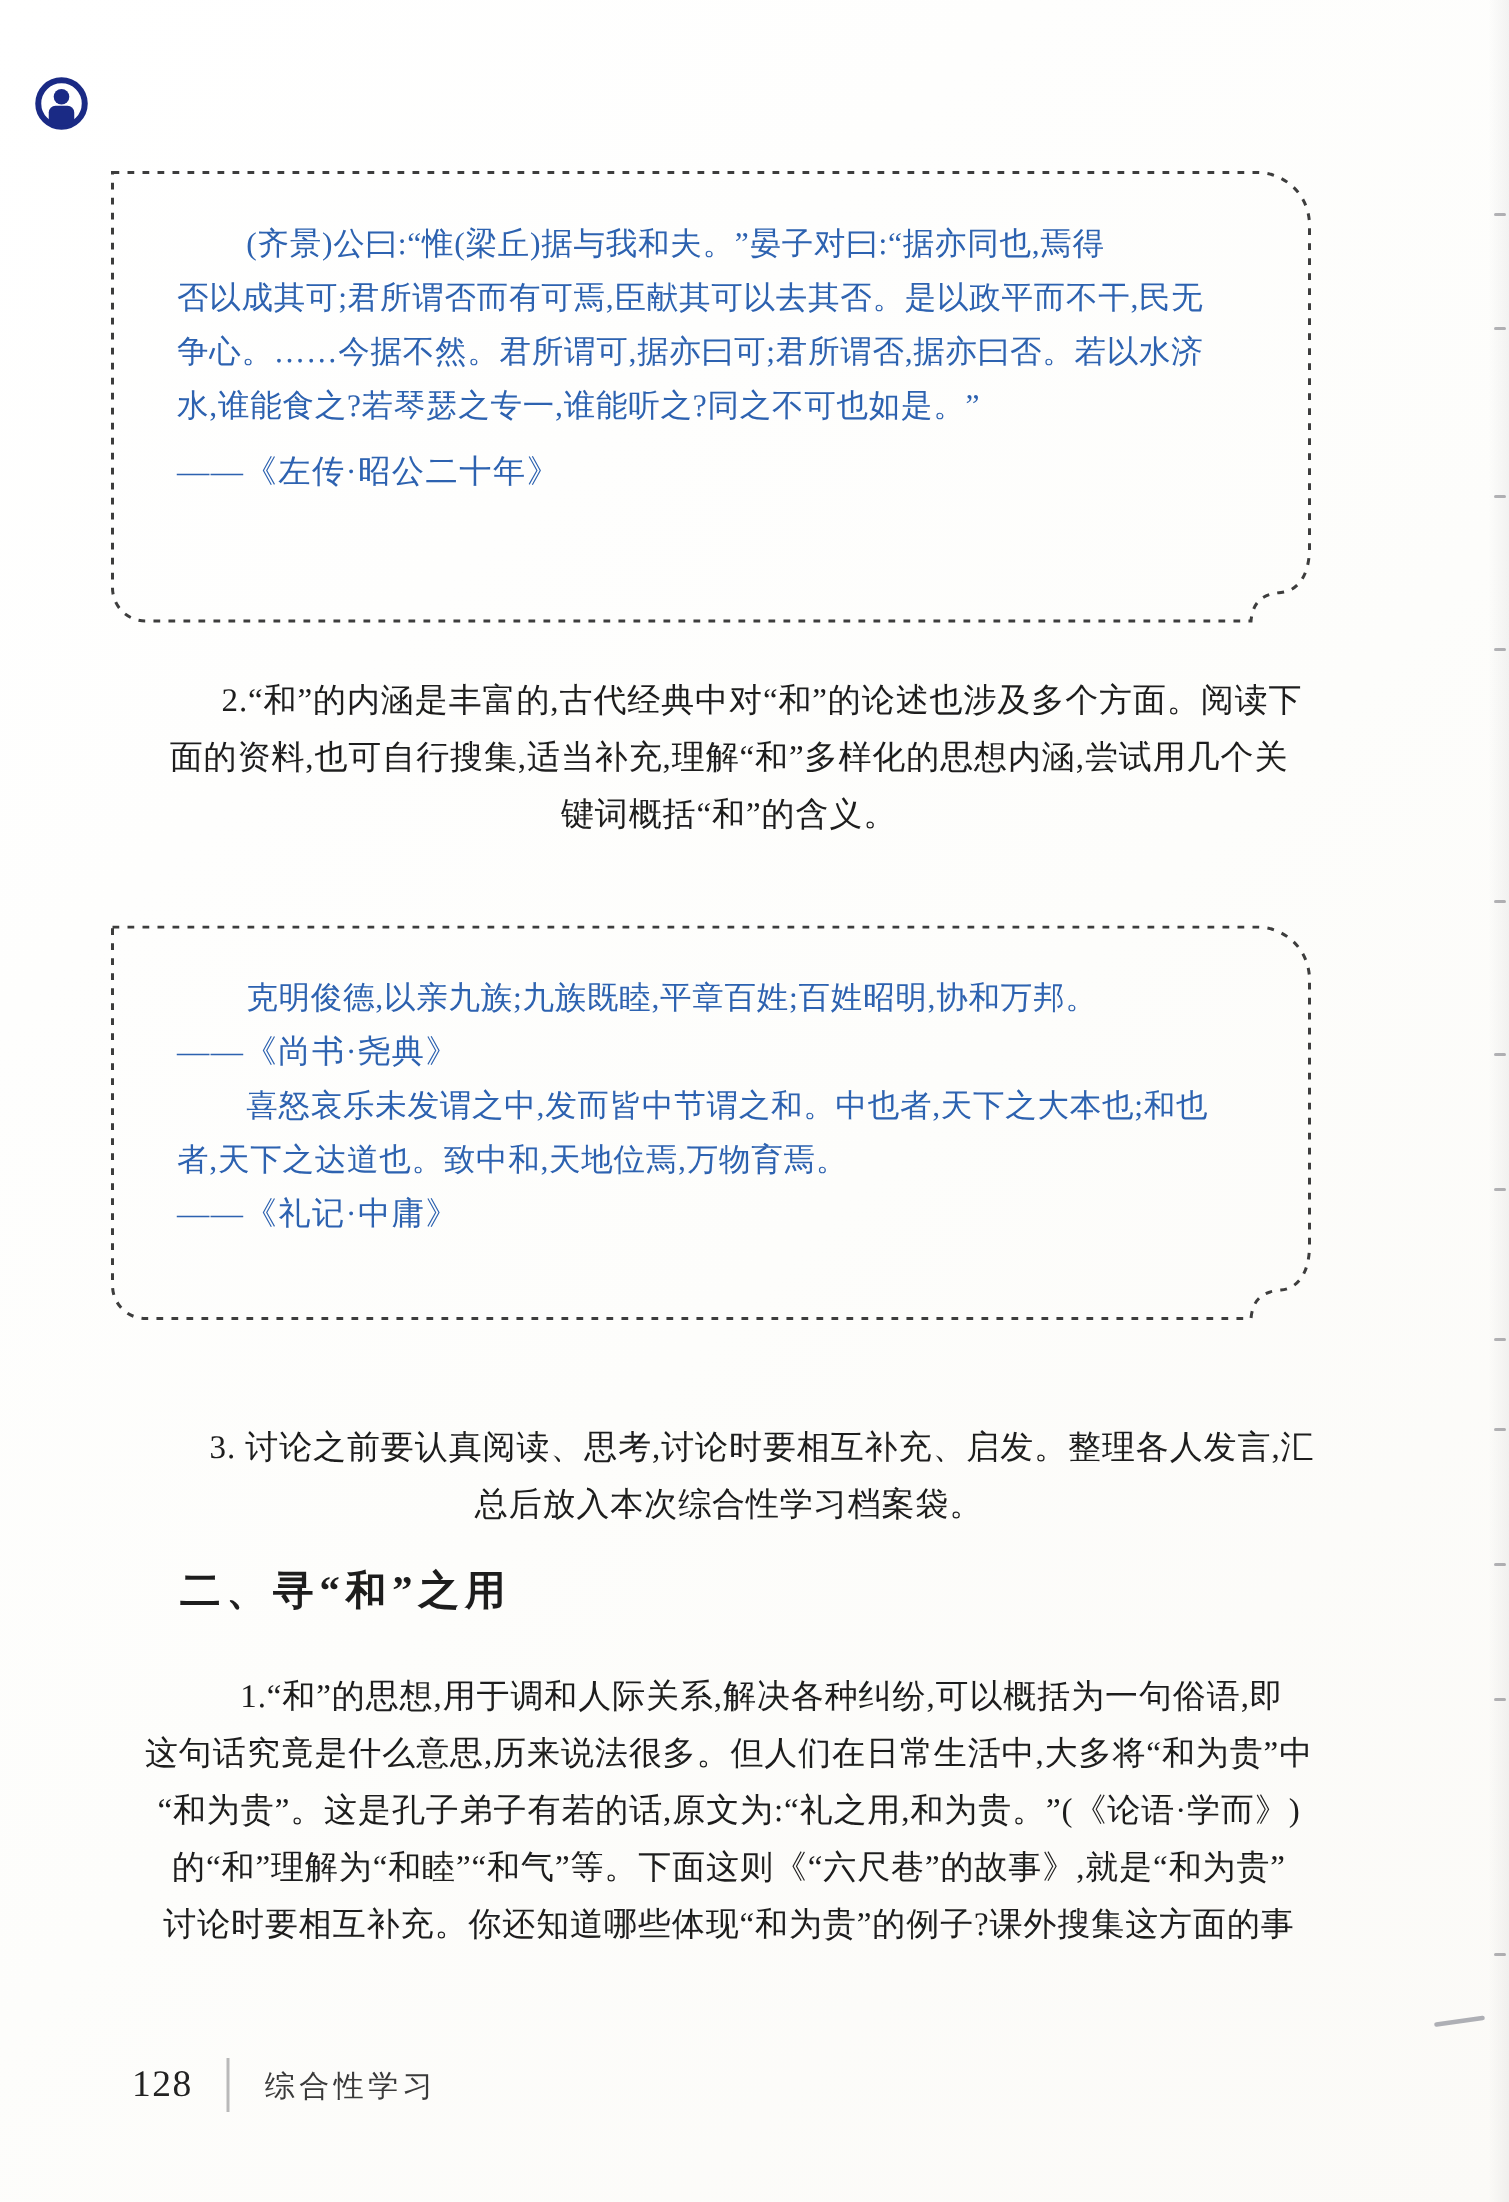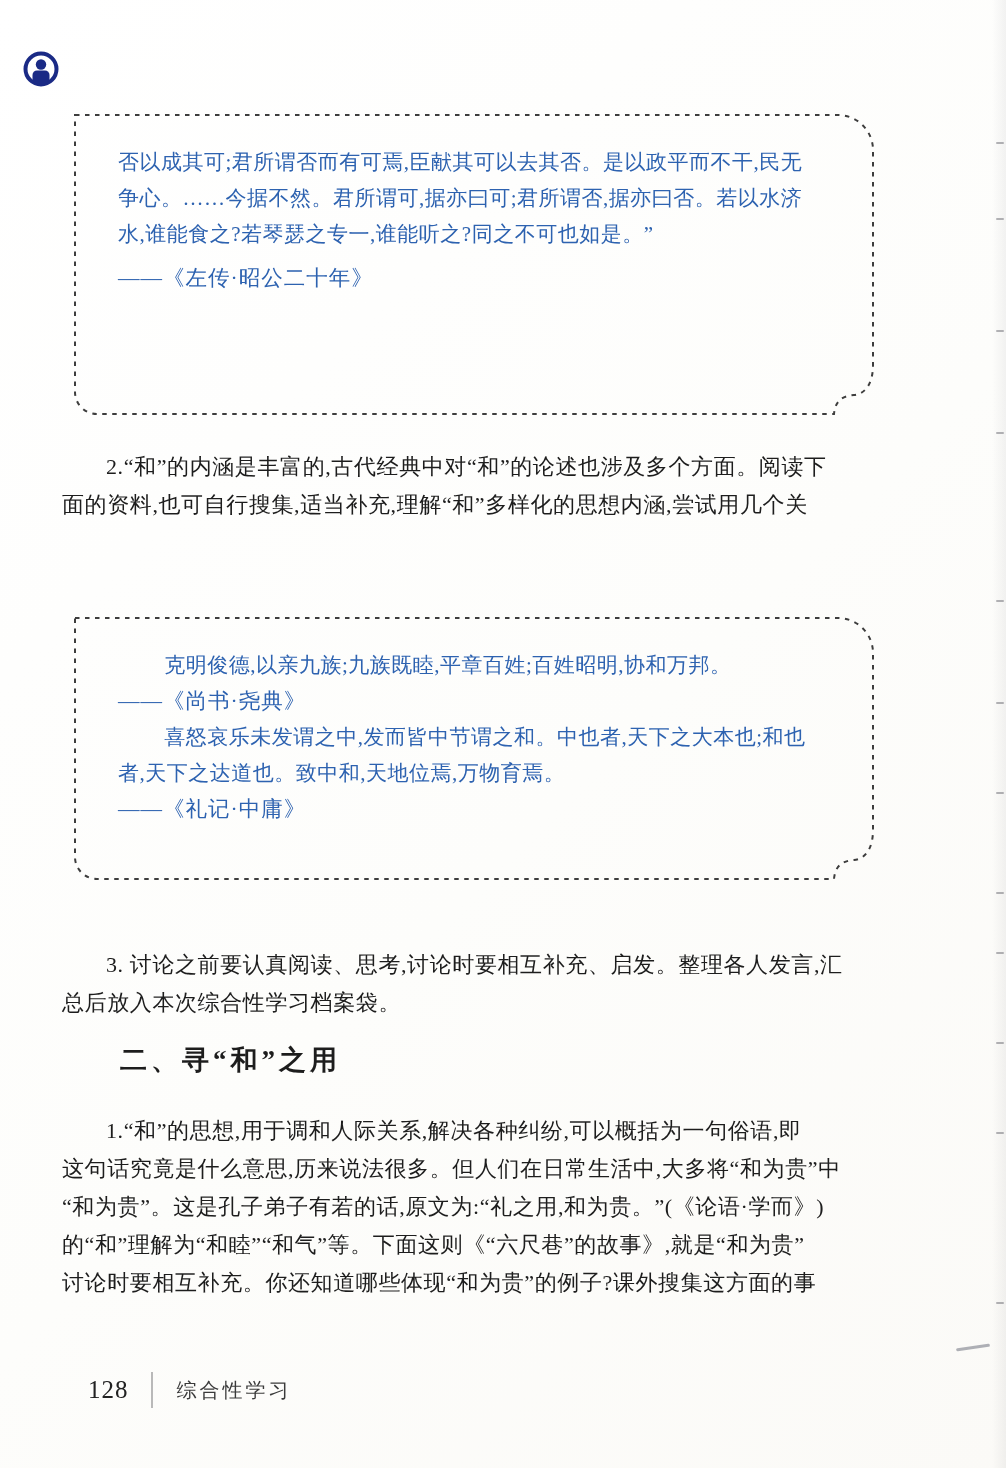--- a/index.html
+++ b/index.html
@@ -31,21 +31,21 @@
   .qline.indent { text-indent: 2.2em; }
   .attr {
     color: var(--quote, #2d62b0);
     font-size: 21.5px; line-height: 36px;
     text-align: left; padding-right: 38px;
     margin-top: 8px;
     letter-spacing: 1px;
   }
   .attr.tight { margin-top: 0; }
   
-  .para { position: absolute; left: 62px; width: 848px; }
+  .para { position: absolute; left: 62px; width: 848px; text-align: center; }
   .bline {
     color: var(--ink, #1d1d1d);
     font-size: 22px; line-height: 38px;
     letter-spacing: 0.6px;
     white-space: nowrap;
   }
   .bline.indent { text-indent: 2em; }
   
   #section-heading {
     position: absolute; left: 120px; top: 1042px;
@@ -98,30 +98,32 @@
       <circle cx="19" cy="14.5" r="5.2" style="fill: var(--icon, #1a2a85);"></circle>
       <rect x="10.5" y="20.5" width="17" height="13" rx="4.5" style="fill: var(--icon, #1a2a85);"></rect>
     </svg>
   </div>
 
   <div class="qbox" style="top:114px; height:302px;">
     <svg class="border" width="802" height="302" viewBox="0 0 802 302">
       <path d="M 1 1 L 764 1 A 35 35 0 0 1 799 36 L 799 251 C 799 270 791 280 780 281 C 766 282 761 289 760 300 L 23 300 A 22 22 0 0 1 1 278 Z" fill="none" stroke-width="2" stroke-dasharray="4.5 5.5" style="stroke: var(--border, #3d3d3d);"></path>
     </svg>
     <div class="content">
+      <div class="qline indent">(齐景)公曰:“惟(梁丘)据与我和夫。”晏子对曰:“据亦同也,焉得</div>
       <div class="qline">否以成其可;君所谓否而有可焉,臣献其可以去其否。是以政平而不干,民无</div>
       <div class="qline">争心。……今据不然。君所谓可,据亦曰可;君所谓否,据亦曰否。若以水济</div>
       <div class="qline">水,谁能食之?若琴瑟之专一,谁能听之?同之不可也如是。”</div>
       <div class="attr">——《左传·昭公二十年》</div>
     </div>
   </div>
 
   <div class="para" style="top:448px;">
     <div class="bline indent">2.“和”的内涵是丰富的,古代经典中对“和”的论述也涉及多个方面。阅读下</div>
     <div class="bline">面的资料,也可自行搜集,适当补充,理解“和”多样化的思想内涵,尝试用几个关</div>
+    <div class="bline">键词概括“和”的含义。</div>
   </div>
 
   <div class="qbox" style="top:617px; height:264px;">
     <svg class="border" width="802" height="264" viewBox="0 0 802 264">
       <path d="M 1 1 L 764 1 A 35 35 0 0 1 799 36 L 799 213 C 799 232 791 242 780 243 C 766 244 761 251 760 262 L 23 262 A 22 22 0 0 1 1 240 Z" fill="none" stroke-width="2" stroke-dasharray="4.5 5.5" style="stroke: var(--border, #3d3d3d);"></path>
     </svg>
     <div class="content">
       <div class="qline indent">克明俊德,以亲九族;九族既睦,平章百姓;百姓昭明,协和万邦。</div>
       <div class="attr tight">——《尚书·尧典》</div>
       <div class="qline indent">喜怒哀乐未发谓之中,发而皆中节谓之和。中也者,天下之大本也;和也</div>

